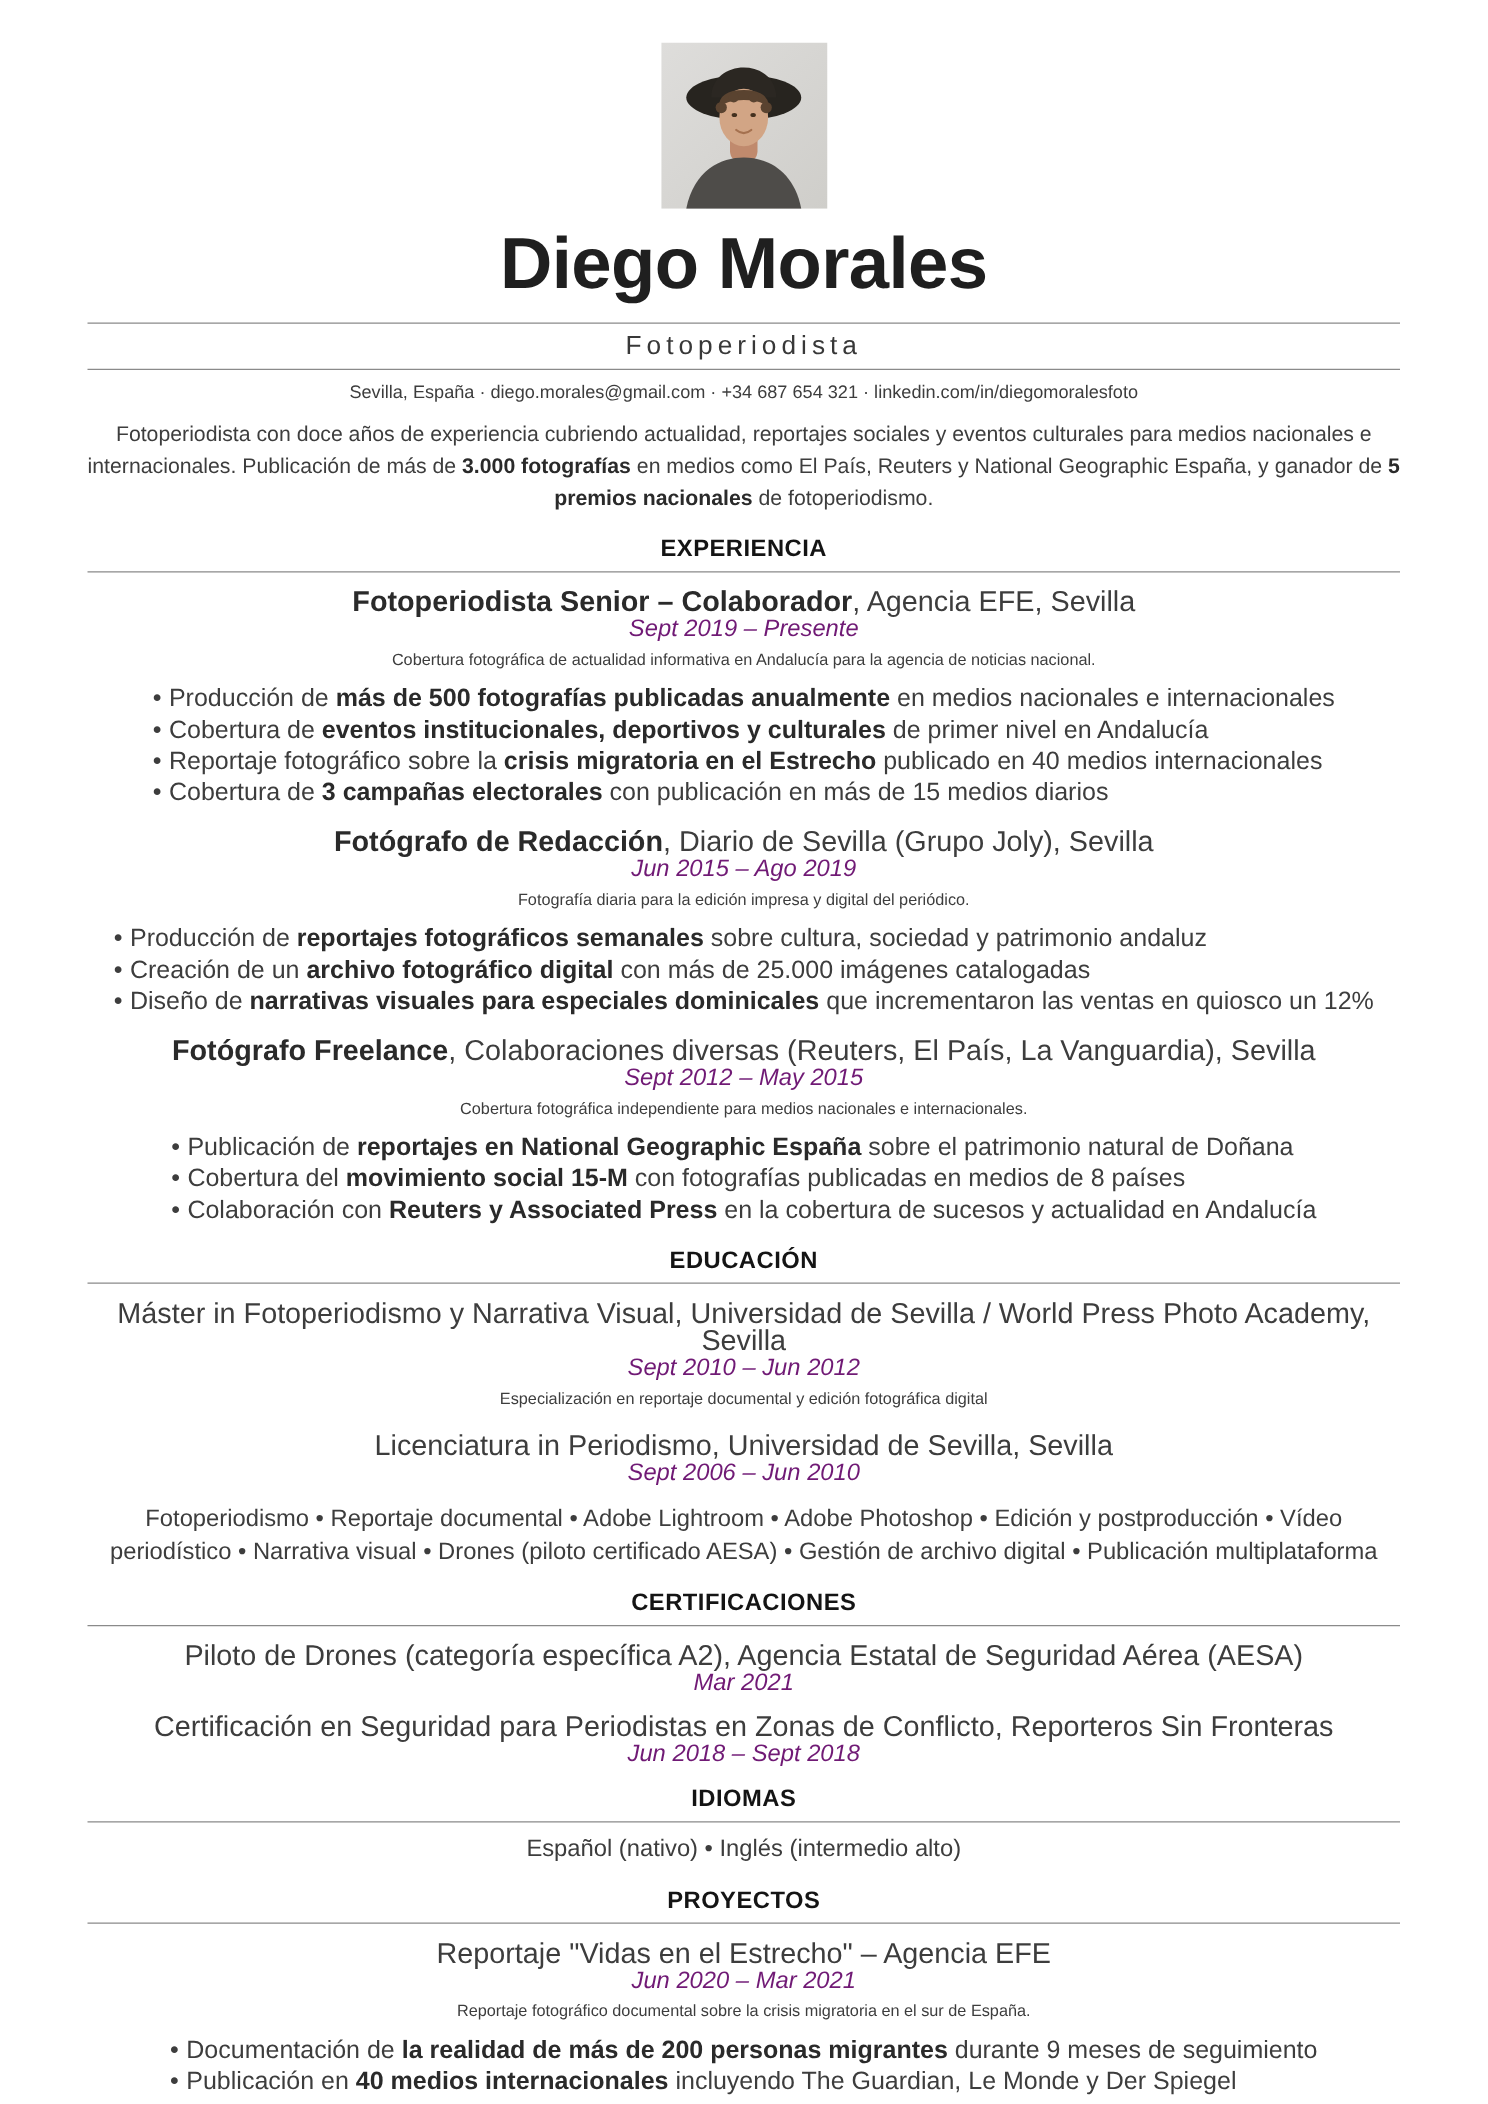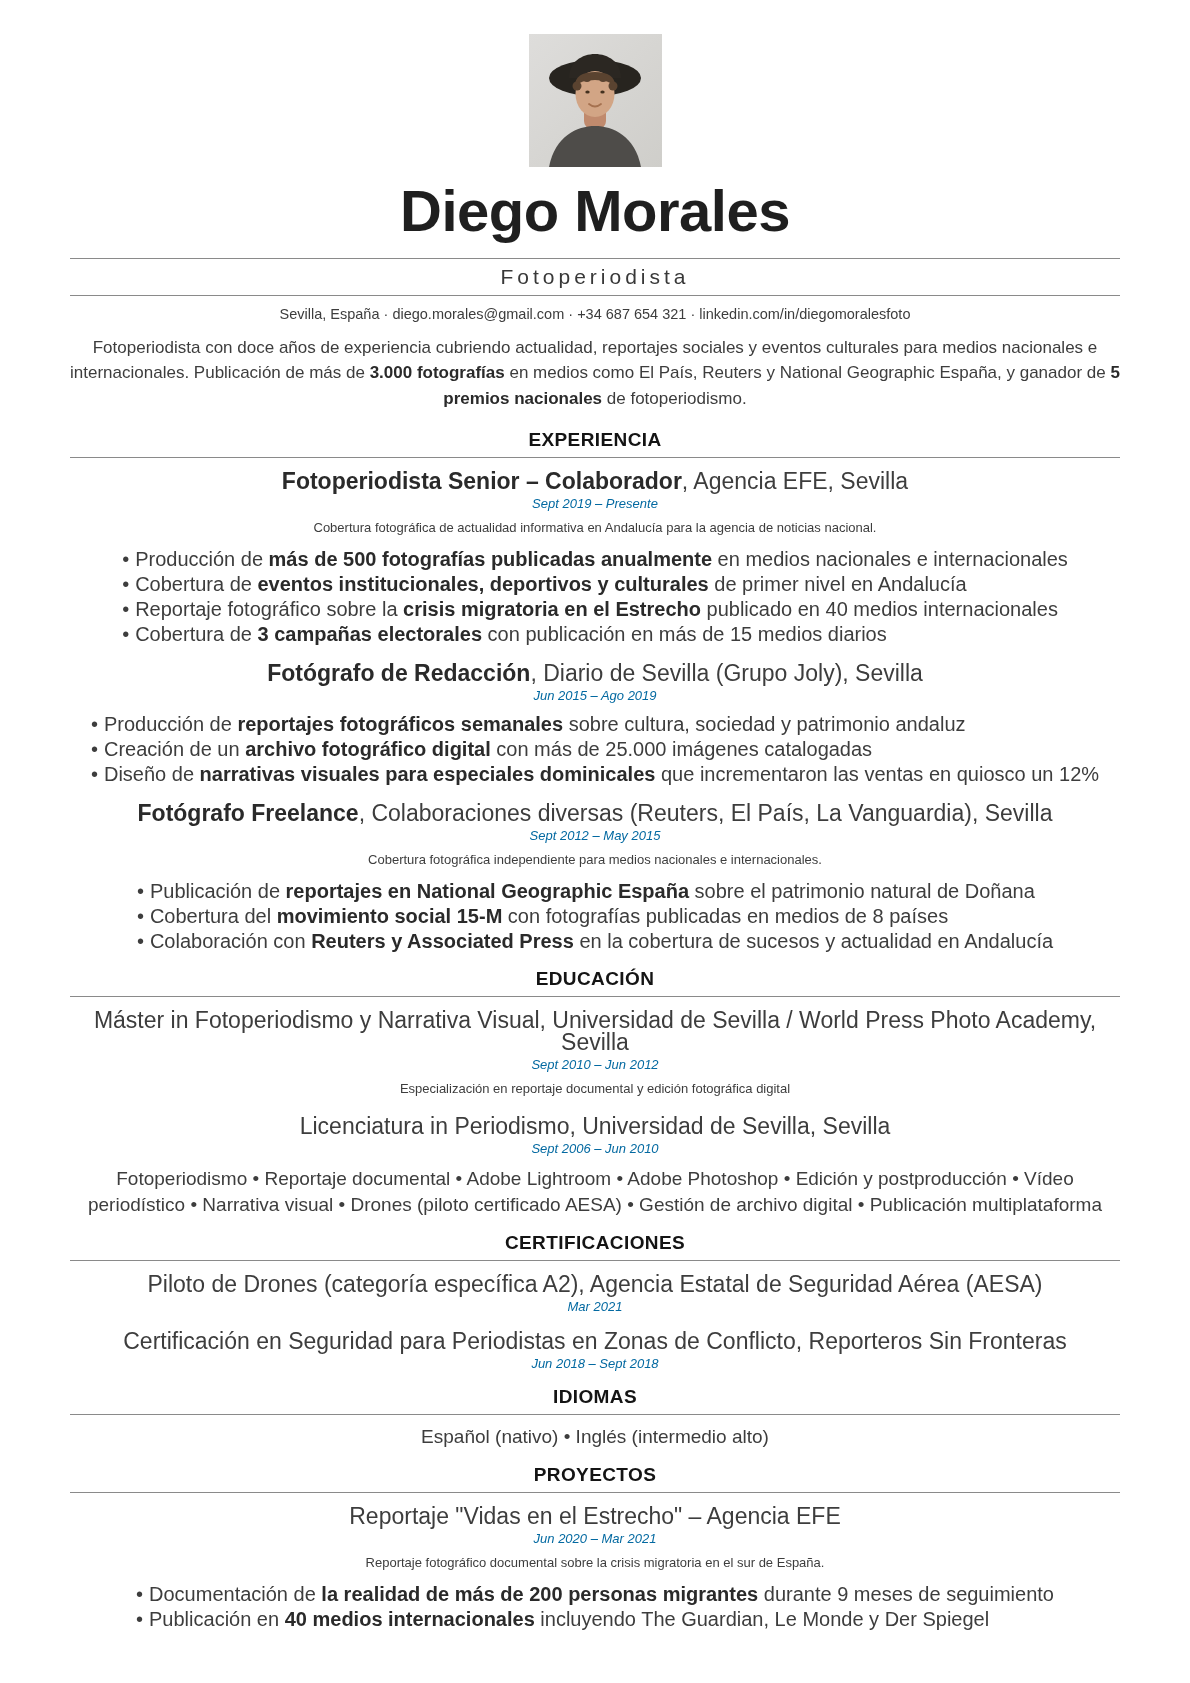--- a/index.html
+++ b/index.html
@@ -16,30 +16,30 @@
     margin:14px 0 16px;font-size:58px;line-height:1.05;font-weight:700;
     color:#1f1f1f;letter-spacing:-0.5px;
   }
   .subtitle-band{
     border-top:1.5px solid #8a8a8a;border-bottom:1.5px solid #8a8a8a;
     padding:6px 0;font-size:21px;letter-spacing:4px;color:#383838;
   }
   .contact-line{margin-top:9px;font-size:14.5px;color:#3d3d3d;line-height:18px;}
   .summary{margin-top:12px;font-size:17px;line-height:25.5px;color:#3d3d3d;}
   .summary b,.bullet-item b,.entry-title b{color:#2a2a2a;}
-  .section{margin-top:0;}
+  .section{margin-top:16px;}
   .section-heading{
     margin:13px 0 0;padding-bottom:5px;border-bottom:1.5px solid #8a8a8a;
     font-size:19px;font-weight:700;color:#141414;letter-spacing:0.4px;line-height:24px;
   }
   .section-text{margin:9px 0 0;font-size:19px;line-height:26px;}
   .entry{margin-top:12px;}
   .entry + .entry{margin-top:15px;}
   .entry-title{margin:0;font-size:23px;line-height:22px;color:#3d3d3d;}
-  .entry-date{margin:3px 0 0;font-size:13px;line-height:17px;font-style:italic;color:#0369a1;}
+  .entry-date{margin:3px 0 0;font-size:19px;line-height:17px;font-style:italic;color:#701a75;}
   .entry-desc{margin:5px 0 0;font-size:13px;line-height:22px;}
   .bullet-list{margin-top:8px;text-align:center;}
   .bullet-inner{display:inline-block;text-align:left;}
   .bullet-item{font-size:20px;line-height:25px;}
   .bullet-dot{margin-right:6px;}
 </style>
 </head>
 <body>
 
 <div class="page">
@@ -82,20 +82,21 @@
         <h2 class="section-heading">EXPERIENCIA</h2>
         <div class="entry">
           <p class="entry-title"><b>Fotoperiodista Senior – Colaborador</b><span>, Agencia EFE, Sevilla</span></p>
           <p class="entry-date">Sept 2019 – Presente</p>
           <p class="entry-desc">Cobertura fotográfica de actualidad informativa en Andalucía para la agencia de noticias nacional.</p>
           <div class="bullet-list"><div class="bullet-inner"><div class="bullet-item"><span class="bullet-dot">•</span><span>Producción de </span><b>más de 500 fotografías publicadas anualmente</b><span> en medios nacionales e internacionales</span></div><div class="bullet-item"><span class="bullet-dot">•</span><span>Cobertura de </span><b>eventos institucionales, deportivos y culturales</b><span> de primer nivel en Andalucía</span></div><div class="bullet-item"><span class="bullet-dot">•</span><span>Reportaje fotográfico sobre la </span><b>crisis migratoria en el Estrecho</b><span> publicado en 40 medios internacionales</span></div><div class="bullet-item"><span class="bullet-dot">•</span><span>Cobertura de </span><b>3 campañas electorales</b><span> con publicación en más de 15 medios diarios</span></div></div></div>
         </div>
         <div class="entry">
           <p class="entry-title"><b>Fotógrafo de Redacción</b><span>, Diario de Sevilla (Grupo Joly), Sevilla</span></p>
           <p class="entry-date">Jun 2015 – Ago 2019</p>
+          <p class="entry-desc">Fotografía diaria para la edición impresa y digital del periódico.</p>
           <div class="bullet-list"><div class="bullet-inner"><div class="bullet-item"><span class="bullet-dot">•</span><span>Producción de </span><b>reportajes fotográficos semanales</b><span> sobre cultura, sociedad y patrimonio andaluz</span></div><div class="bullet-item"><span class="bullet-dot">•</span><span>Creación de un </span><b>archivo fotográfico digital</b><span> con más de 25.000 imágenes catalogadas</span></div><div class="bullet-item"><span class="bullet-dot">•</span><span>Diseño de </span><b>narrativas visuales para especiales dominicales</b><span> que incrementaron las ventas en quiosco un 12%</span></div></div></div>
         </div>
         <div class="entry">
           <p class="entry-title"><b>Fotógrafo Freelance</b><span>, Colaboraciones diversas (Reuters, El País, La Vanguardia), Sevilla</span></p>
           <p class="entry-date">Sept 2012 – May 2015</p>
           <p class="entry-desc">Cobertura fotográfica independiente para medios nacionales e internacionales.</p>
           <div class="bullet-list"><div class="bullet-inner"><div class="bullet-item"><span class="bullet-dot">•</span><span>Publicación de </span><b>reportajes en National Geographic España</b><span> sobre el patrimonio natural de Doñana</span></div><div class="bullet-item"><span class="bullet-dot">•</span><span>Cobertura del </span><b>movimiento social 15-M</b><span> con fotografías publicadas en medios de 8 países</span></div><div class="bullet-item"><span class="bullet-dot">•</span><span>Colaboración con </span><b>Reuters y Associated Press</b><span> en la cobertura de sucesos y actualidad en Andalucía</span></div></div></div>
         </div>
       </div>
       <div class="section">

